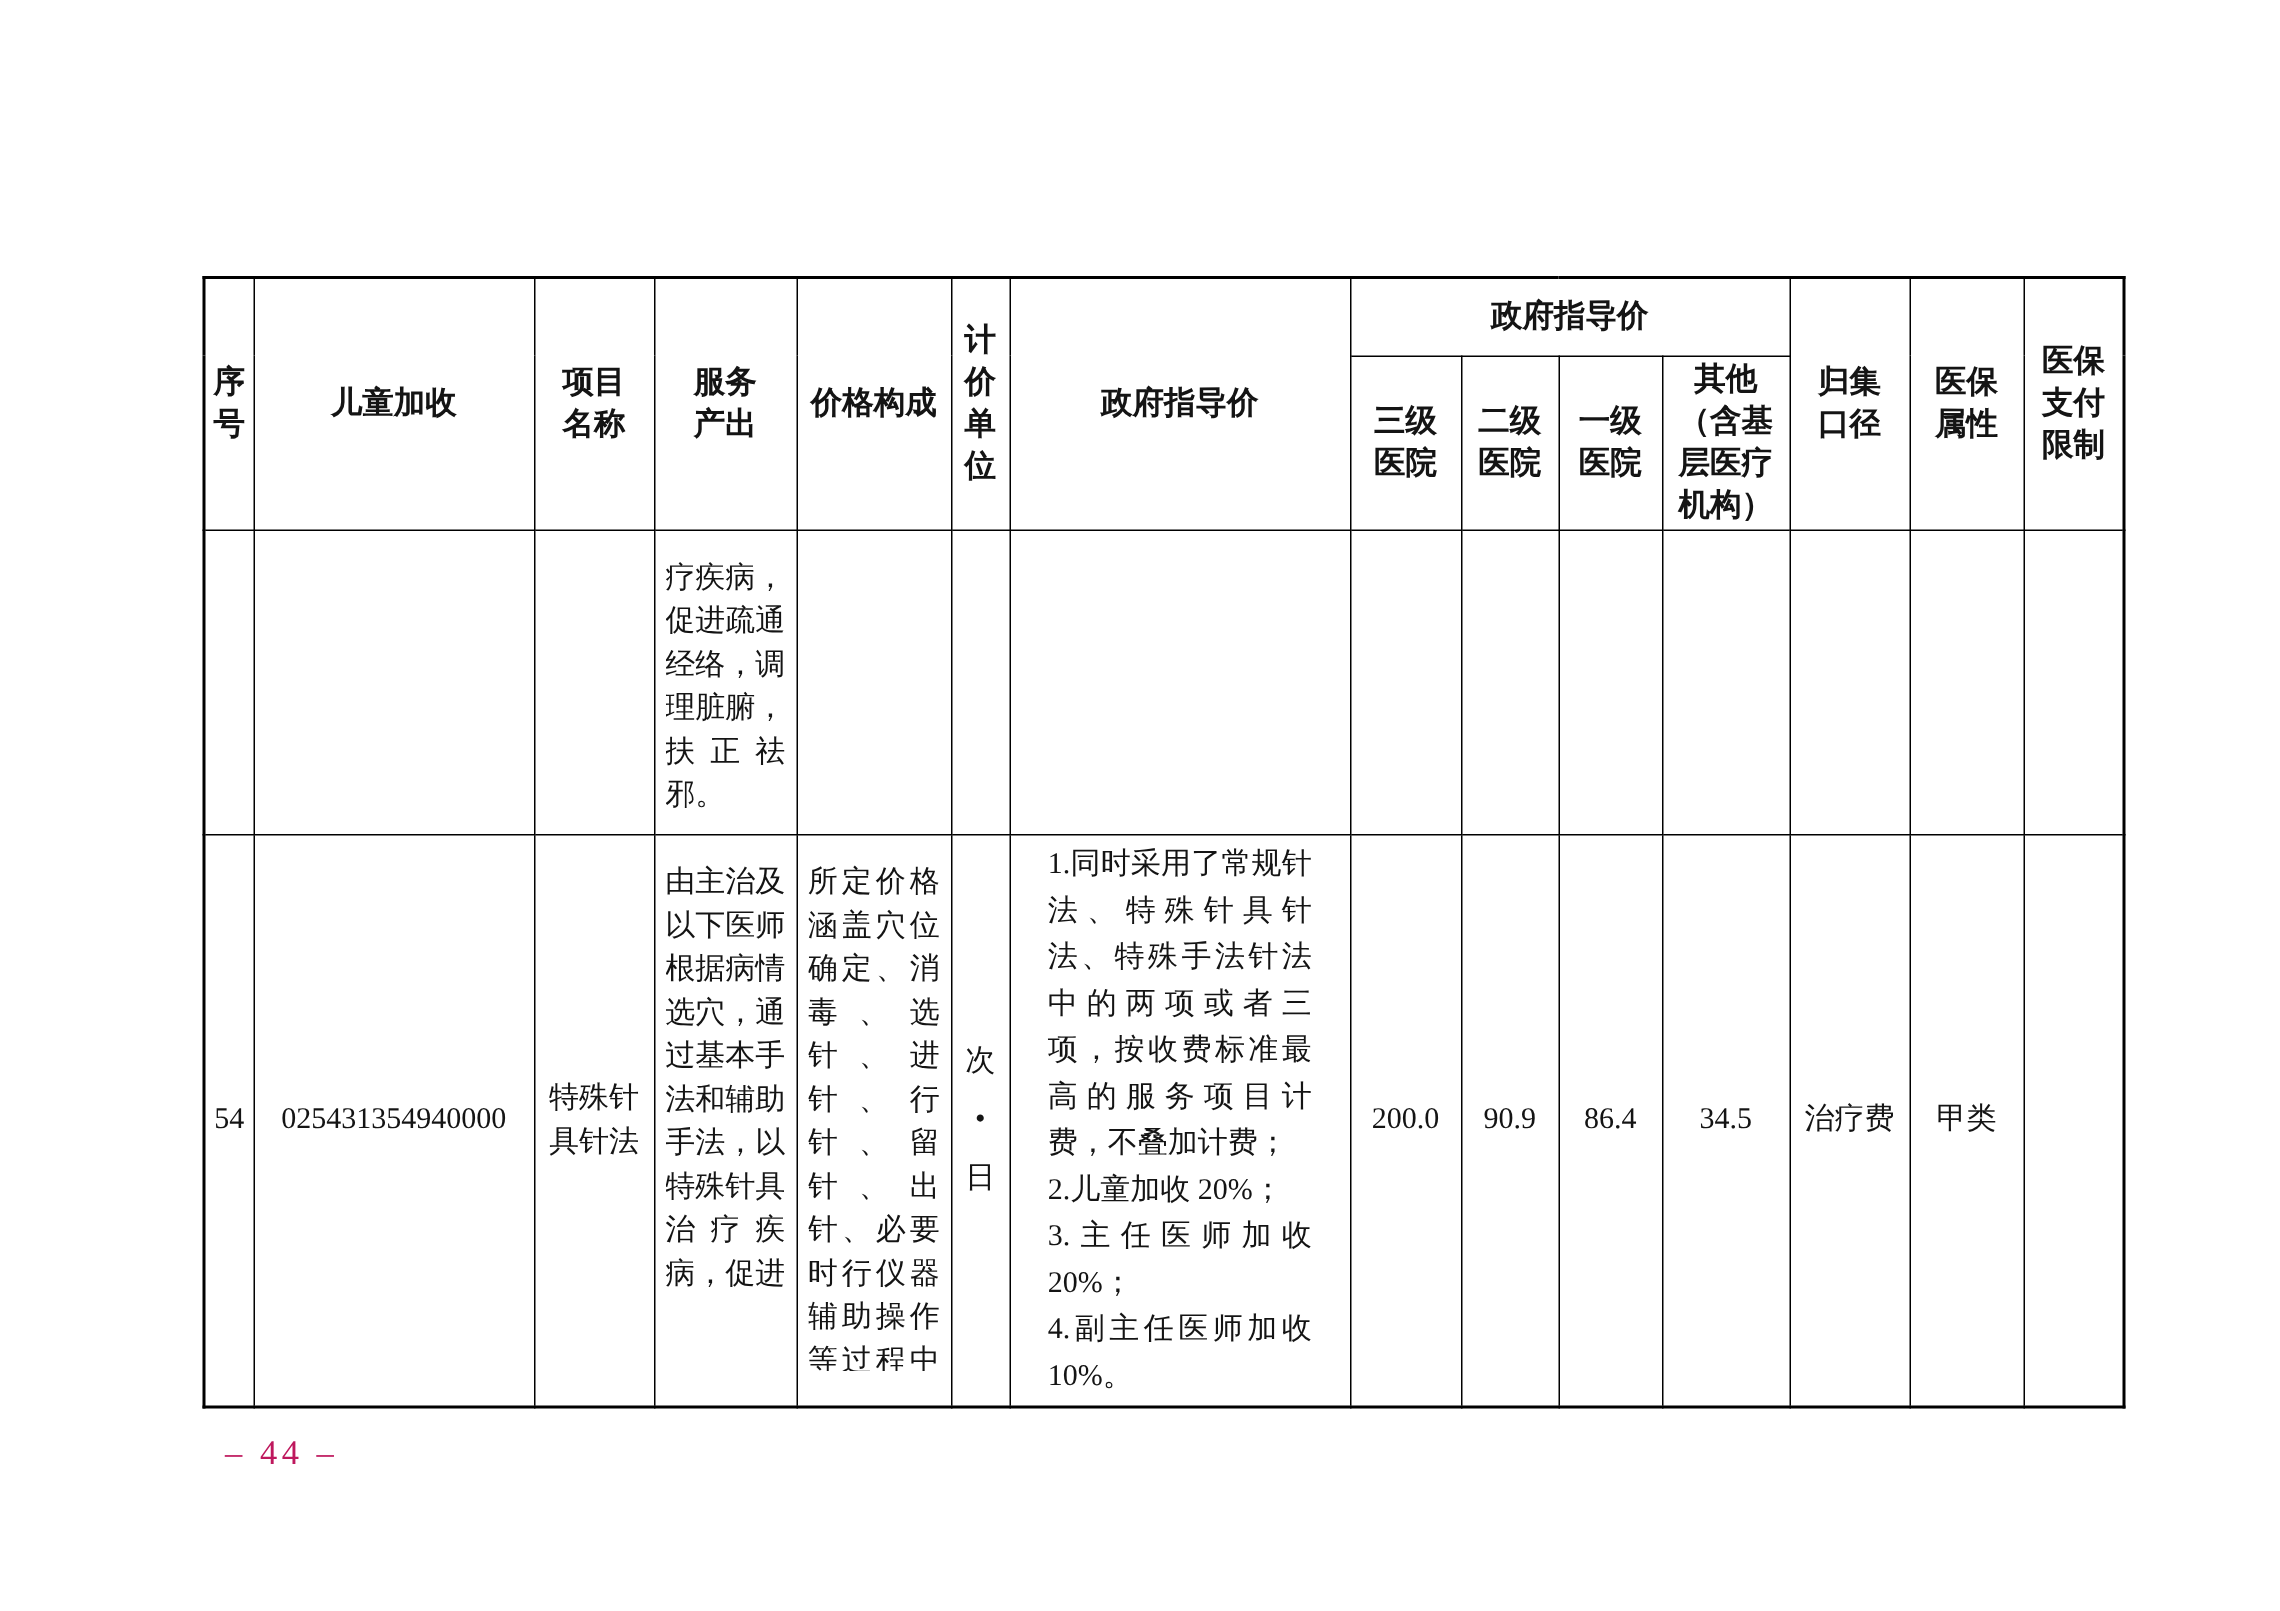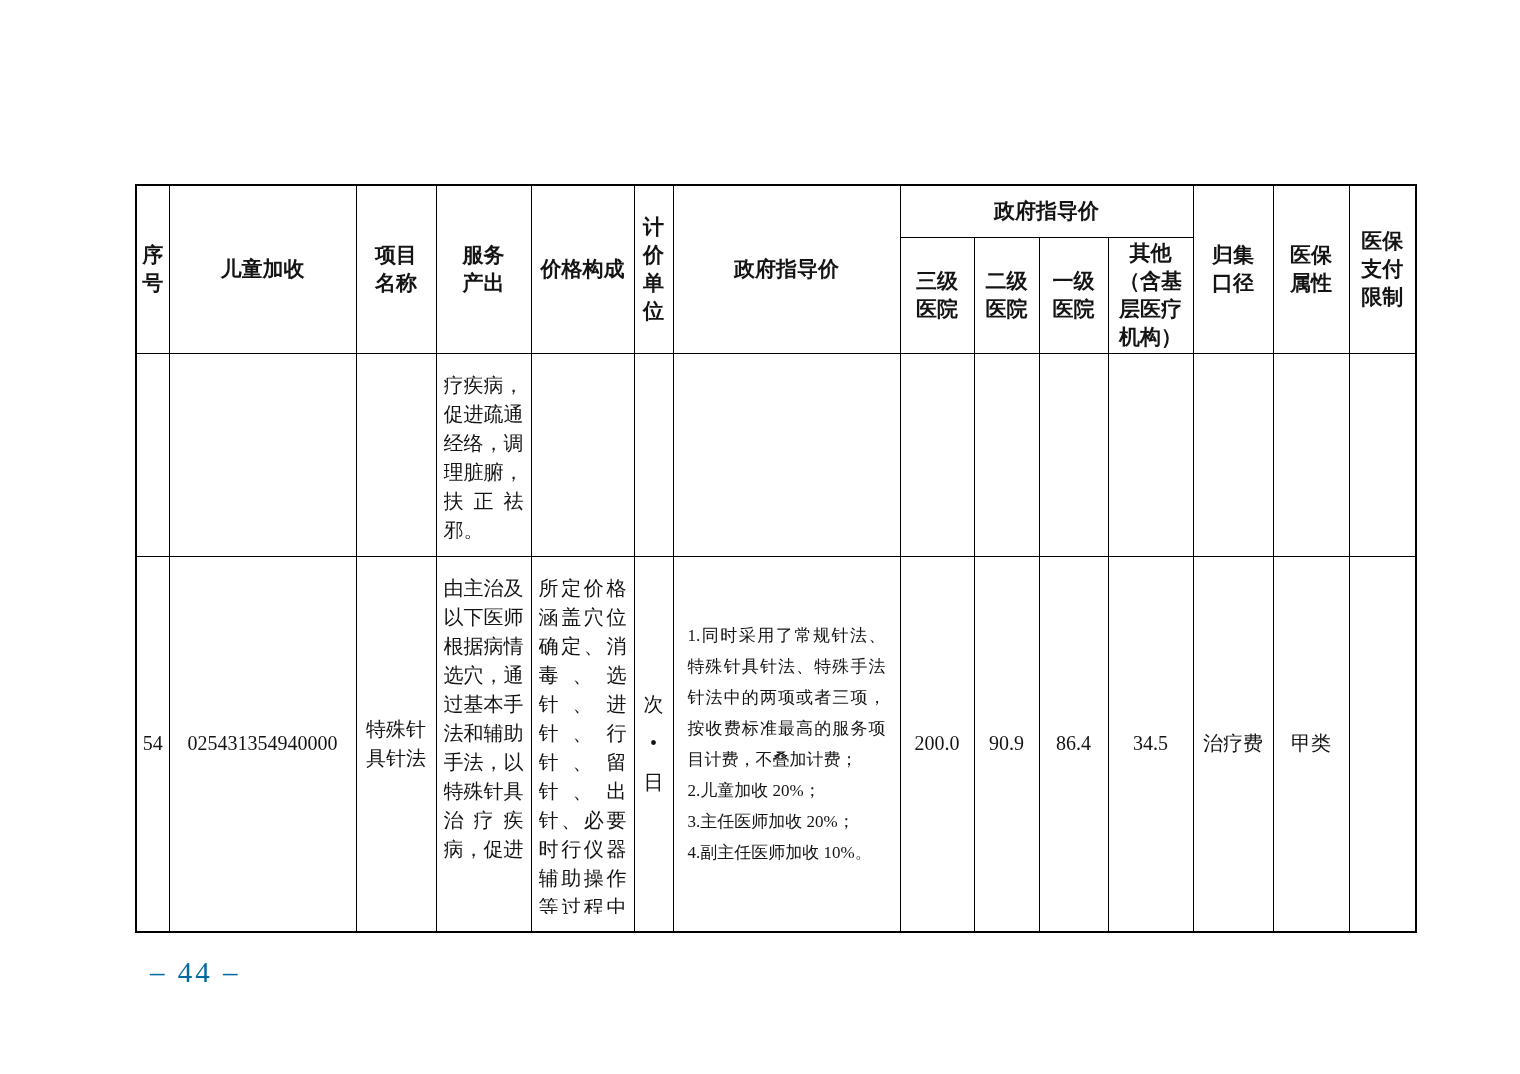--- a/index.html
+++ b/index.html
@@ -56,37 +56,37 @@
     text-justify: inter-character;
     padding: 17px 7px;
   }
   td.longtext .clip { overflow: hidden; }
   tr.body-row-cont td.longtext .clip { max-height: 168px; }
   tr.body-row-main td.longtext .clip { max-height: 340px; }
   td.note {
     text-align: justify;
     text-justify: inter-character;
     vertical-align: middle;
-    padding: 4px 14px;
-    font-size: 17px;
+    padding: 4px 25px;
+    font-size: 20px;
     line-height: 31px;
   }
   td.unit {
     line-height: 39px;
   }
   td.num {
     font-size: 20px;
   }
   .page-footer {
     position: absolute;
     left: 150px;
     top: 956px;
-    font-size: 29px;
+    font-size: 23px;
     letter-spacing: 3px;
-    color: #0369a1;
+    color: #be185d;
     white-space: pre;
   }
 </style>
 </head>
 <body>
 
 <div class="sheet">
 
   <table class="price-table">
     <colgroup>

